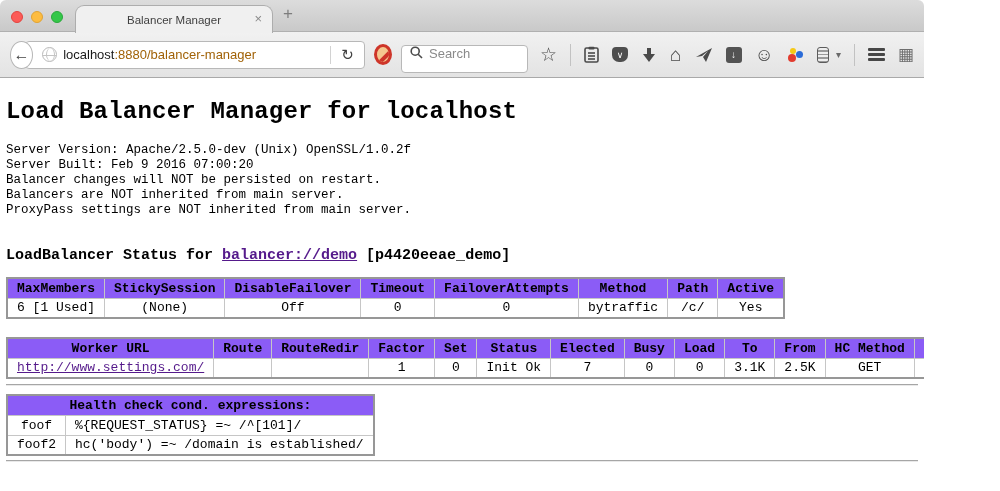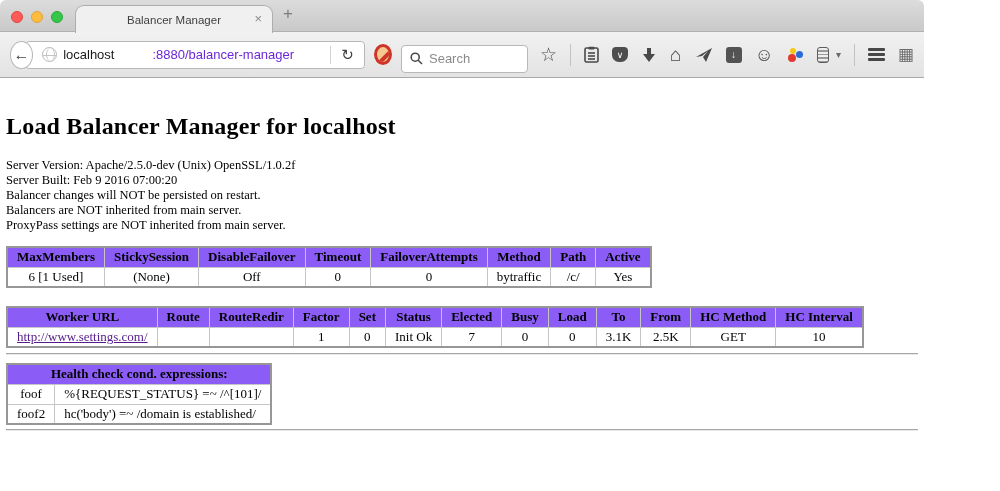--- a/index.html
+++ b/index.html
@@ -43,53 +43,53 @@
   }
   .urlbar {
     width:412px; height:28px; background:#fff; border:1px solid #b8b8b8; border-radius:4px;
     display:flex; align-items:center; padding:0 6px 0 16px; gap:6px;
   }
   .globe-icon { width:15px; height:15px; border-radius:50%; border:1.5px solid #b9b9b9; position:relative; flex:none; }
   .globe-icon:before { content:""; position:absolute; left:50%; top:0; bottom:0; width:7px; margin-left:-3.5px; border-left:1px solid #c4c4c4; border-right:1px solid #c4c4c4; border-radius:50%; }
   .globe-icon:after  { content:""; position:absolute; top:50%; left:0; right:0; border-top:1px solid #c4c4c4; }
   .url-text { flex:1; font-size:13px; white-space:nowrap; overflow:hidden; }
   .url-host { color:#1a1a1a; }
-  .url-rest { color:#6d28d9;margin-left:38px; }
+  .url-rest { color:#a16207; }
   .vsep { width:1px; height:18px; background:#d2d2d2; }
   .vsep2 { width:1px; height:22px; background:#c2c2c2; }
   .reload { font-size:15px; color:#3f3f3f; padding:0 4px; }
   .block-icon {
     width:21px; height:21px; border-radius:50%; margin:0 9px;
     border:3px solid #ce3529; position:relative; background:#f5c88f; overflow:hidden;
   }
   .block-icon:before { content:""; position:absolute; left:-3px; top:6px; width:26px; height:3.5px; background:#ce3529; transform:rotate(-45deg); }
   .searchbar {
     width:140px; height:28px; background:#fff; border:1px solid #b8b8b8; border-radius:4px;
-    display:flex; align-items:center; padding:0 8px; gap:6px;margin-top:8px;
+    display:flex; align-items:flex-start; padding:0 8px; gap:6px;margin-top:8px;
   }
   .searchbar input { border:none; outline:none; width:90px; font-size:13px; font-family:"Liberation Sans",sans-serif; background:transparent; color:#333; }
   .searchbar input::placeholder { color:#8a8a8a; }
   .mag { flex:none; }
   .iconstrip { display:flex; align-items:center; gap:13px; margin-left:12px; color:#4a4a4a; }
   .gi { font-size:17px; color:#4a4a4a; line-height:1; }
   .pocket { width:16px; height:15px; background:#4e4e4e; border-radius:4px 4px 7px 7px; color:#fff; font-size:9px; display:flex; align-items:center; justify-content:center; }
   .savebox { width:16px; height:16px; background:#535353; border-radius:3px; color:#fff; font-size:10px; display:flex; align-items:center; justify-content:center; }
   .colors { width:17px; height:16px; position:relative; }
   .colors i { position:absolute; border-radius:50%; }
   .colors .c1 { width:8px; height:8px; background:#e23b2e; left:1px; top:7px; }
   .colors .c2 { width:6px; height:6px; background:#f6c916; left:3px; top:1px; }
   .colors .c3 { width:7px; height:7px; background:#2a6bd8; left:9px; top:4px; }
   .battery { width:12px; height:16px; border:1.5px solid #5c5c5c; border-radius:3px; background:repeating-linear-gradient(#eee 0 2px, #9a9a9a 2px 3.5px); }
   .caret { font-size:10px; color:#6a6a6a; margin-left:-6px; }
   .hamburger { display:flex; flex-direction:column; gap:2.5px; }
   .hamburger i { width:17px; height:2.5px; background:#474747; border-radius:1px; }
   .grid-glyph { font-size:17px; color:#6e6e6e; }
   svg .st { fill:none; stroke:#4a4a4a; stroke-width:1.6; }
   
-  .content { background:#fff; height:413px; padding:15px 6px; font-family:Liberation Serif, serif; color:#000; }
+  .content { background:#fff; height:413px; padding:0 6px; font-family:Liberation Mono, monospace; color:#000; }
   h1 { font-size:24px; font-weight:bold; padding-top:20px; letter-spacing:0.2px; }
   .server-info { margin-top:18px; font-size:12.5px; line-height:15px; }
   .bal-heading { margin-top:29px; font-size:15px; font-weight:bold; }
   a.plink { color:#551a8b; text-decoration:underline; }
   table { border-collapse:collapse; border:2px solid #979797; font-size:13px; background:#fff; }
   th, td { border:1px solid #c6c6c6; padding:1px 9px; height:20px; white-space:nowrap; }
   th { background:#8b5cf6; font-weight:bold; text-align:center; }
   td { text-align:center; }
   td.left { text-align:left; }
   .t1 { margin-top:13px; }
@@ -180,20 +180,25 @@
     <h1>Load Balancer Manager for localhost</h1>
 
     <div class="server-info">
       <div>Server Version: Apache/2.5.0-dev (Unix) OpenSSL/1.0.2f</div>
       <div>Server Built: Feb 9 2016 07:00:20</div>
       <div>Balancer changes will NOT be persisted on restart.</div>
       <div>Balancers are NOT inherited from main server.</div>
       <div>ProxyPass settings are NOT inherited from main server.</div>
     </div>
 
+    <div class="bal-heading">
+      <span>LoadBalancer Status for</span>
+      <a href="#" class="plink">balancer://demo</a>
+      <span>[p4420eeae_demo]</span>
+    </div>
 
     <table class="t1">
       <tbody>
           <tr>
         <th>MaxMembers</th>
         <th>StickySession</th>
         <th>DisableFailover</th>
         <th>Timeout</th>
         <th>FailoverAttempts</th>
         <th>Method</th>

